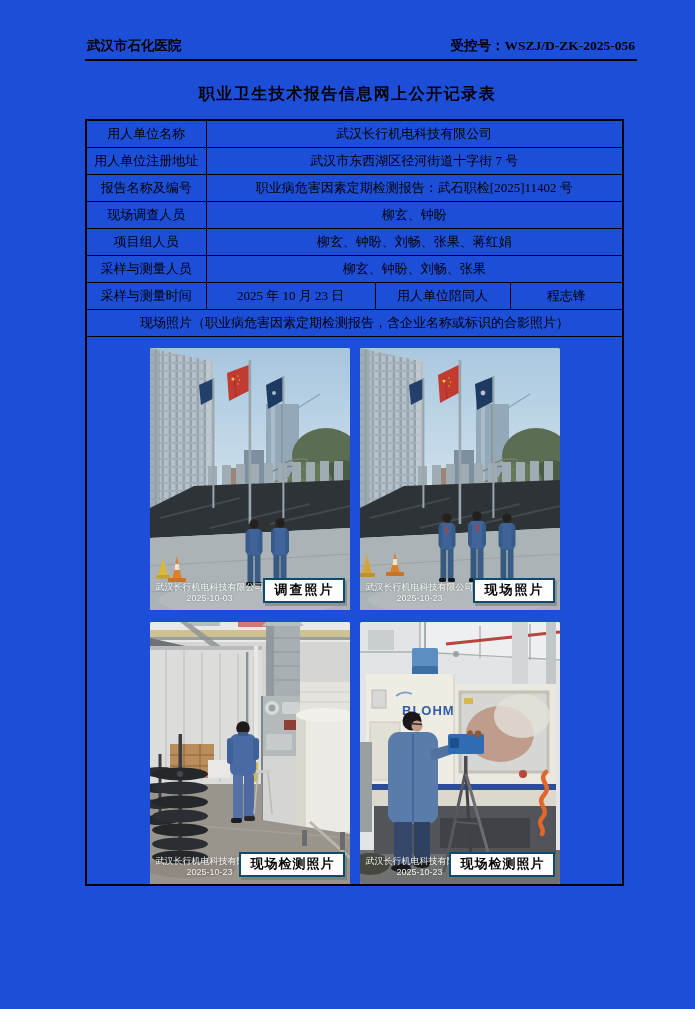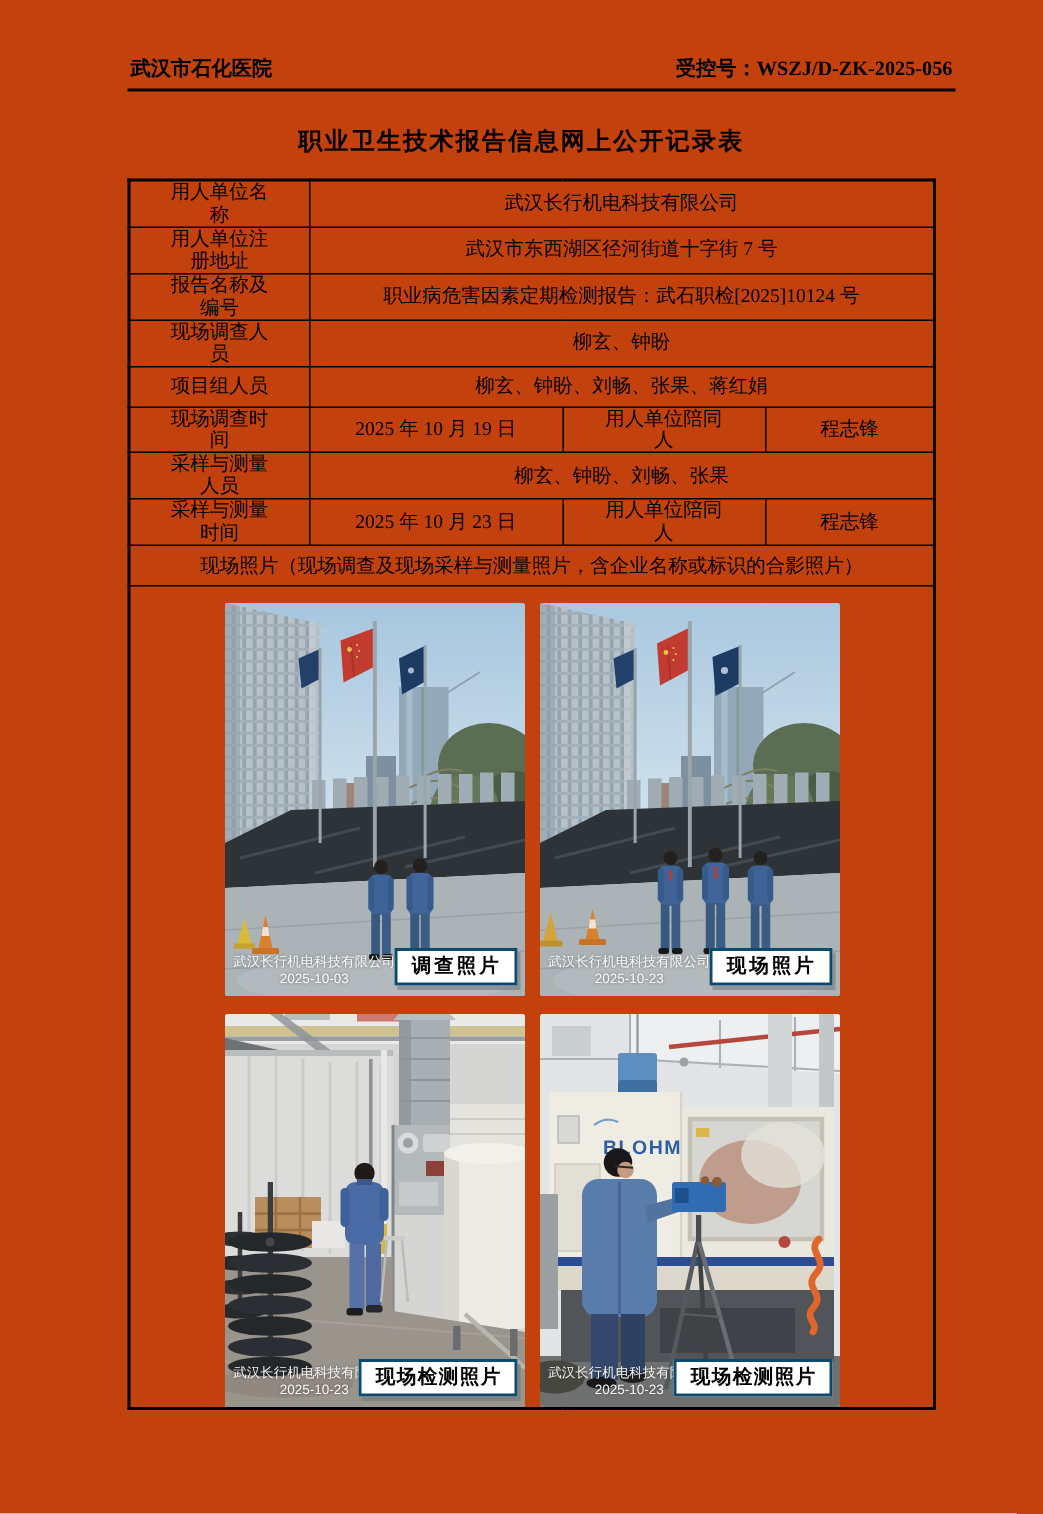--- a/index.html
+++ b/index.html
@@ -1,36 +1,36 @@
 <!DOCTYPE html>
 <html><head>
 <meta charset="utf-8">
 <style>
   html,body{margin:0;padding:0;background:#fff;}
   .page{
-    position:relative;width:695px;height:1009px;background:#c2410c;
+    position:relative;width:695px;height:1009px;background:#1d4ed8;
     font-family:"Liberation Serif","DejaVu Serif",serif;color:#000;overflow:hidden;
   }
   .doc-header{
     position:absolute;left:87px;top:37px;width:548px;
     display:flex;justify-content:space-between;align-items:flex-end;
     font-size:13.5px;font-weight:bold;
   }
   .hdr-rule{position:absolute;left:85px;top:59px;width:552px;border-top:2px solid #000;}
   .doc-title{
     position:absolute;left:0;top:84px;width:695px;text-align:center;
     font-size:16px;font-weight:bold;letter-spacing:1.5px;
   }
   table.record-table{
     position:absolute;left:85px;top:119px;width:537px;
     border-collapse:collapse;table-layout:fixed;
     border:2px solid #000;font-size:13px;
   }
   table.record-table td{
-    border:1px solid #000;height:26px;padding:0 22px;
+    border:1px solid #000;height:26px;padding:0 4px;
     text-align:center;vertical-align:middle;line-height:1.15;
   }
   td.photos-cell{height:557px;vertical-align:top;padding:0;}
   .photo-grid{
     display:grid;grid-template-columns:200px 200px;gap:12px 10px;
     justify-content:center;padding-top:11px;
   }
   .photo{
     position:relative;width:200px;height:262px;overflow:hidden;
     background:#9aa0a4;border-radius:2px;
@@ -74,48 +74,42 @@
       <tr>
         <td>用人单位名称</td>
         <td colspan="3">武汉长行机电科技有限公司</td>
       </tr>
       <tr>
         <td>用人单位注册地址</td>
         <td colspan="3">武汉市东西湖区径河街道十字街 7 号</td>
       </tr>
       <tr>
         <td>报告名称及编号</td>
-        <td colspan="3">职业病危害因素定期检测报告：武石职检[2025]10124 号</td>
+        <td colspan="3">职业病危害因素定期检测报告：武石职检[2025]11402 号</td>
       </tr>
       <tr>
         <td>现场调查人员</td>
         <td colspan="3">柳玄、钟盼</td>
       </tr>
       <tr>
         <td>项目组人员</td>
         <td colspan="3">柳玄、钟盼、刘畅、张果、蒋红娟</td>
-      </tr>
-      <tr>
-        <td>现场调查时间</td>
-        <td>2025 年 10 月 19 日</td>
-        <td>用人单位陪同人</td>
-        <td>程志锋</td>
       </tr>
       <tr>
         <td>采样与测量人员</td>
         <td colspan="3">柳玄、钟盼、刘畅、张果</td>
       </tr>
       <tr>
         <td>采样与测量时间</td>
         <td>2025 年 10 月 23 日</td>
         <td>用人单位陪同人</td>
         <td>程志锋</td>
       </tr>
       <tr>
-        <td colspan="4">现场照片（现场调查及现场采样与测量照片，含企业名称或标识的合影照片）</td>
+        <td colspan="4">现场照片（职业病危害因素定期检测报告，含企业名称或标识的合影照片）</td>
       </tr>
       <tr>
         <td colspan="4" class="photos-cell">
           <div class="photo-grid">
 
             <figure class="photo" style="margin:0">
               <svg viewBox="0 0 200 262" preserveAspectRatio="none">
                 <defs>
                   <linearGradient id="sky1" x1="0" y1="0" x2="0" y2="1">
                     <stop offset="0" stop-color="#a6c6de"></stop>

